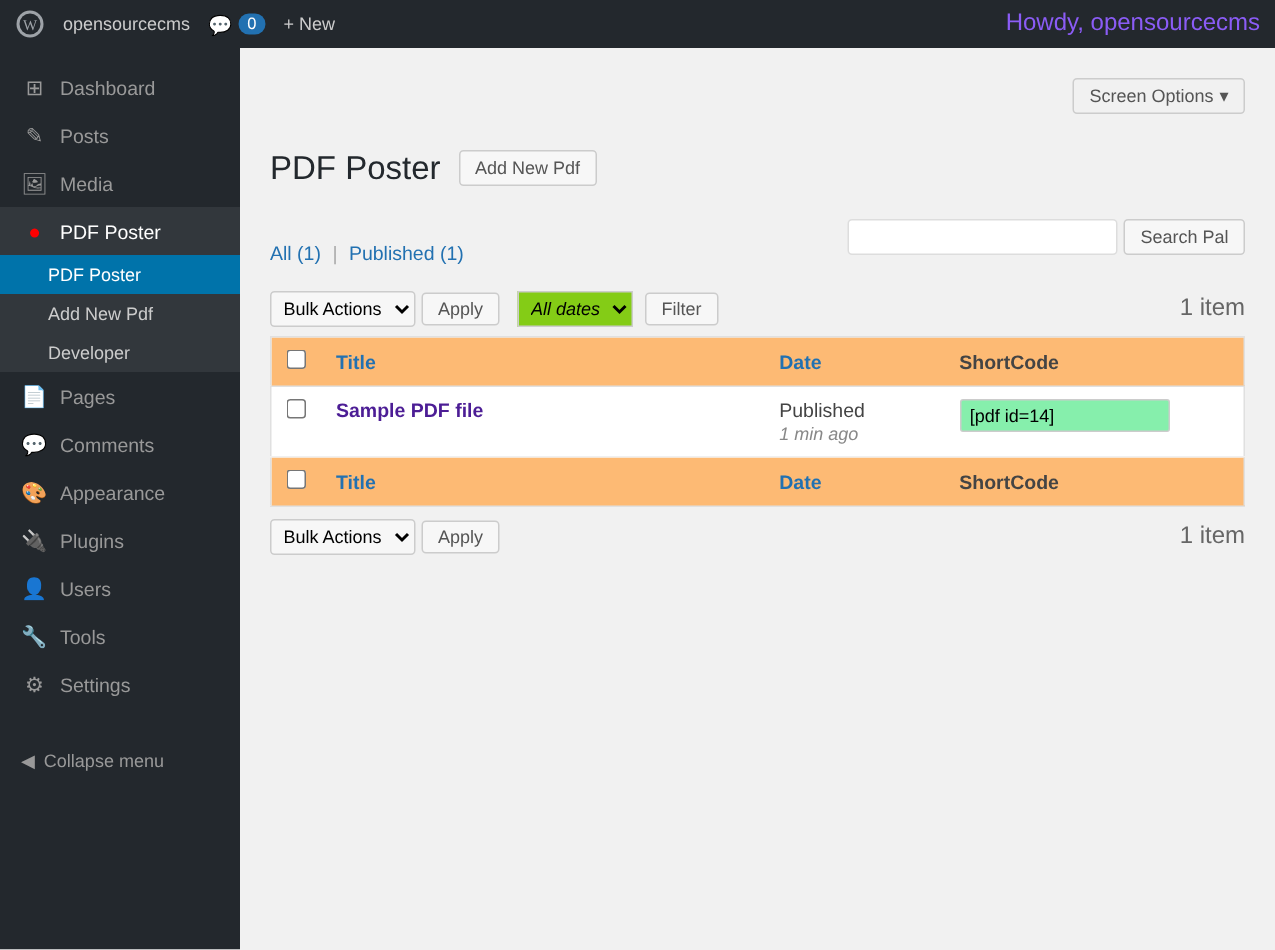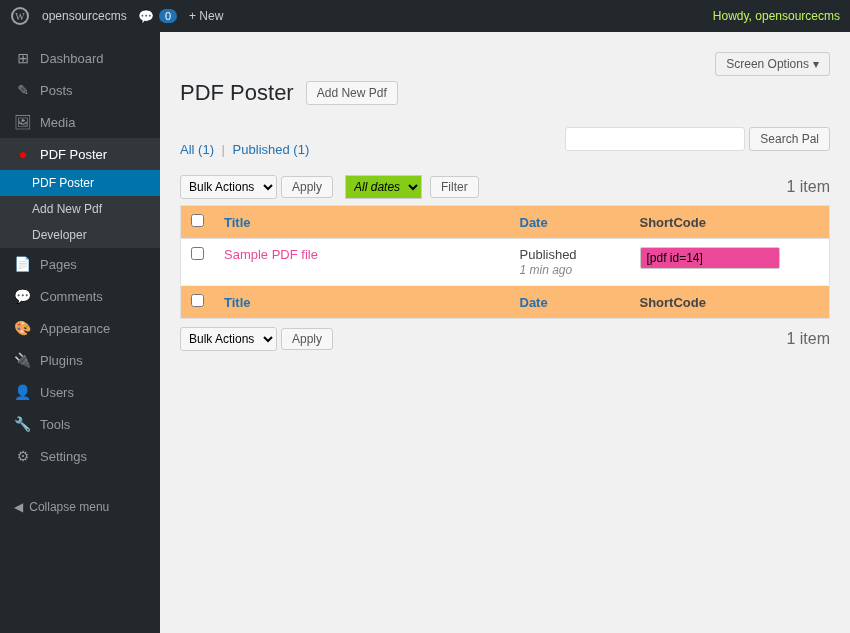--- a/index.html
+++ b/index.html
@@ -15,21 +15,21 @@
       padding: 0 10px;
       position: fixed;
       top: 0; left: 0; right: 0;
       z-index: 100;
     }
     .adminbar-left { display: flex; align-items: center; gap: 12px; flex: 1; }
     .adminbar-right { display: flex; align-items: center; gap: 8px; }
     .wp-logo { width: 20px; height: 20px; fill: #9ea3a8; }
     .adminbar-item { color: #ccc; font-size: 12px; display: flex; align-items: center; gap: 4px; cursor: pointer; }
     .comment-bubble { background: #2271b1; color: #fff; border-radius: 10px; padding: 1px 6px; font-size: 11px; }
-    .howdy { color: #bef264; font-size: 12px; }
+    .howdy { color: #8b5cf6; font-size: 16px; }
 
     
     #layout { display: flex; margin-top: 32px; min-height: calc(100vh - 32px); }
 
     
     #sidebar {
       width: 160px;
       background: #23282d;
       flex-shrink: 0;
       padding-top: 10px;
@@ -53,21 +53,21 @@
     #main {
       flex: 1;
       padding: 20px 20px 20px 20px;
       background: #f1f1f1;
     }
 
     
     .screen-options-bar {
       display: flex;
       justify-content: flex-end;
-      margin-bottom: 4px;
+      margin-bottom: 23px;
     }
     .screen-options-btn {
       background: #f1f1f1;
       border: 1px solid #ccc;
       border-radius: 3px;
       padding: 4px 10px;
       font-size: 12px;
       color: #555;
       cursor: pointer;
       display: flex; align-items: center; gap: 4px;
@@ -193,30 +193,30 @@
     .posts-table td {
       padding: 8px 10px;
       border-bottom: 1px solid #f0f0f0;
       font-size: 13px;
       vertical-align: top;
     }
     .cb-col { width: 24px; }
     .title-col { }
     .date-col { width: 120px; }
     .shortcode-col { width: 200px; }
-    .post-title-link { color: #ec4899; text-decoration: none; font-weight: 400; cursor: pointer; }
+    .post-title-link { color: #4c1d95; text-decoration: none; font-weight: 700; cursor: pointer; }
     .date-published { color: #444; }
     .date-ago { color: #888; font-size: 12px; font-style: italic; }
     .shortcode-input {
       border: 1px solid #ccc;
       border-radius: 2px;
       padding: 3px 6px;
       font-size: 12px;
       width: 140px;
-      background: #ec4899;
+      background: #86efac;
     }
     input[type="checkbox"] { cursor: pointer; }
 
     .collapse-menu {
       margin-top: 20px;
       padding: 8px 14px;
       color: #999;
       font-size: 12px;
       cursor: pointer;
       display: flex;

